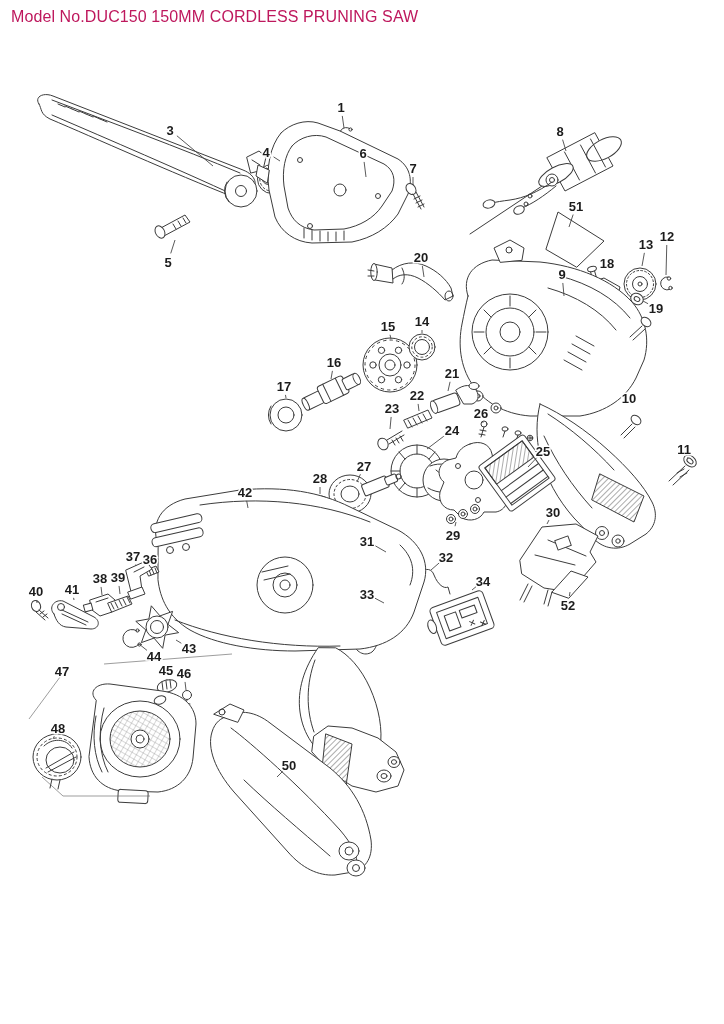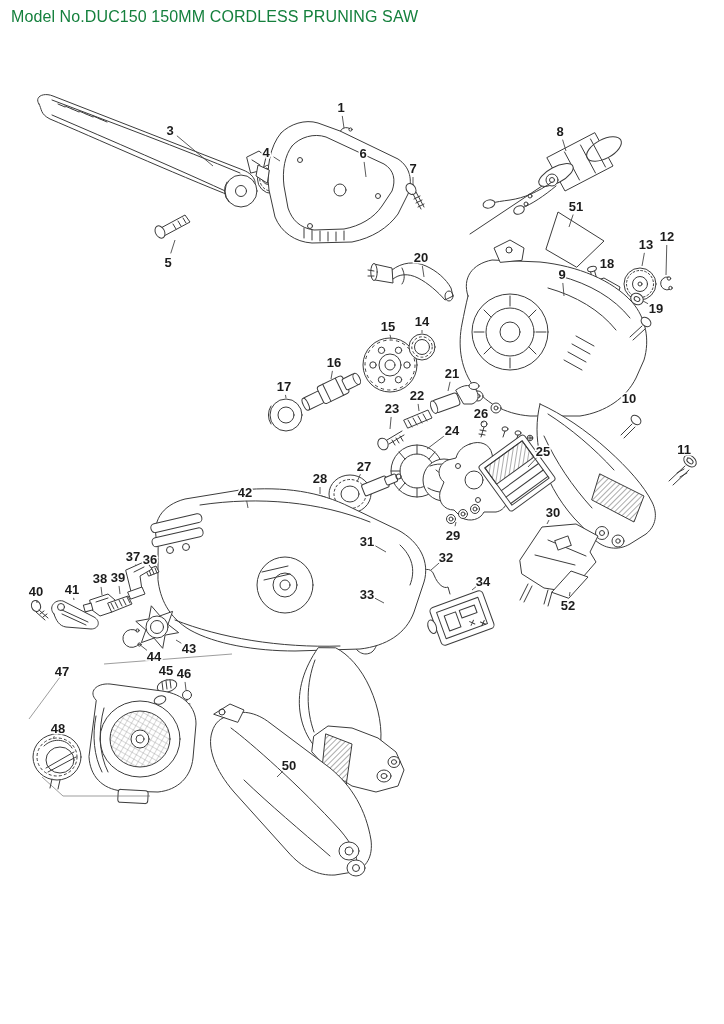--- a/index.html
+++ b/index.html
@@ -1,18 +1,18 @@
 <!DOCTYPE html>
 <html><head>
 <meta charset="utf-8">
 <style>
   html,body{margin:0;padding:0;background:#fff;}
   .page{position:relative;width:724px;height:1024px;background:#fff;overflow:hidden;
         font-family:"Liberation Sans",sans-serif;}
-  .title{position:absolute;left:11px;top:8px;font-size:16px;color:#15803d;
+  .title{position:absolute;left:11px;top:8px;font-size:16px;color:#be185d;
          letter-spacing:.1px;white-space:nowrap;}
   svg.diagram{position:absolute;left:0;top:0;}
   .draw *{stroke:#3c3c3c;stroke-width:1;fill:none;stroke-linecap:round;stroke-linejoin:round;}
   .draw .f{fill:#ffffff;}
   .draw .hp{fill:url(#hatch);}
   .draw .gp{fill:url(#grid);}
   .draw .thick{stroke-width:2.6;}
   .draw .oring{stroke-width:2.8;}
   .thin-lines line{stroke:#5a5a5a;stroke-width:.6;}
   .labels text{font-family:"Liberation Sans",sans-serif;font-size:13px;font-weight:700;

